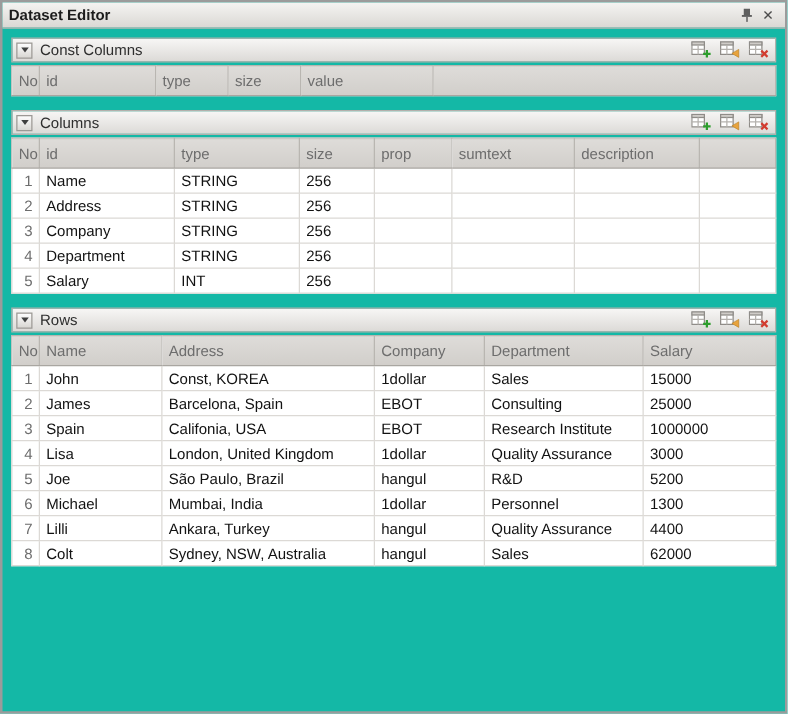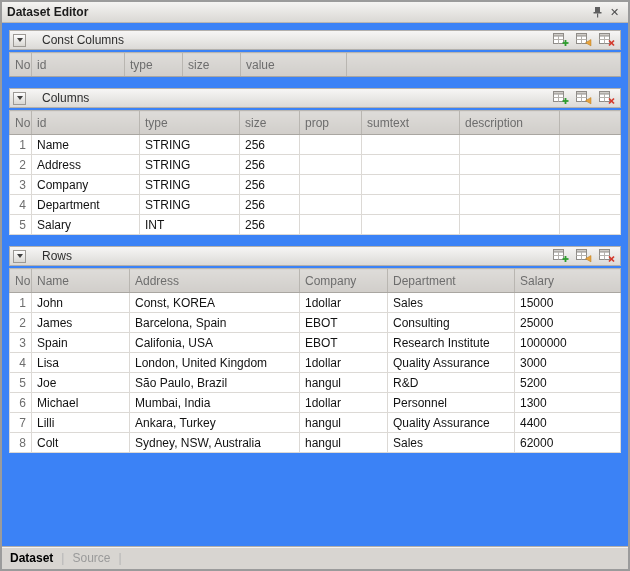--- a/index.html
+++ b/index.html
@@ -1,21 +1,21 @@
 <!DOCTYPE html>
 <html><head>
 <meta charset="utf-8">
 <style>
   * { box-sizing: border-box; margin: 0; padding: 0; }
   html, body { font-family: "Liberation Sans", sans-serif; background: #ffffff; }
 
   .panel {
     width: 630px; height: 571px;
     border: 2px solid #9b9b9b;
-    background: #3b82f6;
+    background: #14b8a6;
     display: flex; flex-direction: column;
     position: relative;
   }
 
   
   .titlebar {
     height: 21px; flex: 0 0 21px;
     display: flex; align-items: center;
     padding: 0 5px;
     background: linear-gradient(#f5f4f2, #dad8d4);
@@ -29,21 +29,21 @@
     color: #4c4c4c; font-size: 11px; cursor: default;
   }
 
   
   .content { flex: 1 1 auto; padding: 7px 7px 0 7px; overflow: hidden; }
 
   .panel-section { margin-bottom: 11px; }
 
   .section-header {
     height: 20px;
-    display: flex; align-items: center; gap: 16px;
+    display: flex; align-items: center; gap: 6px;
     padding: 0 3px;
     background: linear-gradient(#f7f6f5, #dcdad7);
     border: 1px solid #b3b0ac;
     font-size: 12px; color: #2e2e2e;
   }
   .expander {
     width: 13px; height: 13px;
     display: inline-flex; align-items: center; justify-content: center;
     background: linear-gradient(#fdfdfd, #d9d7d3);
     border: 1px solid #9c9995;
@@ -438,20 +438,14 @@
               <td>hangul</td>
               <td>Sales</td>
               <td>62000</td>
             </tr>
           </tbody>
         </table>
     </div>
 
   </div>
 
-  <div class="tabbar">
-    <span class="tab active">Dataset</span>
-    <span class="tab-sep">|</span>
-    <span class="tab inactive">Source</span>
-    <span class="tab-sep">|</span>
-  </div>
 
 </div>
 
 </body></html>

